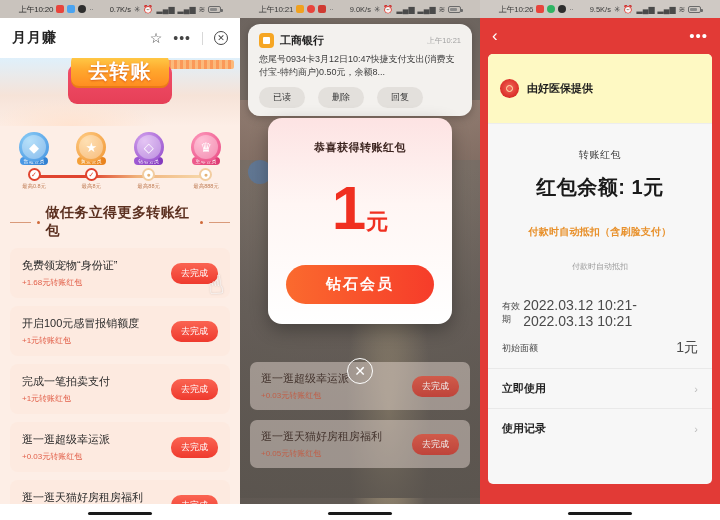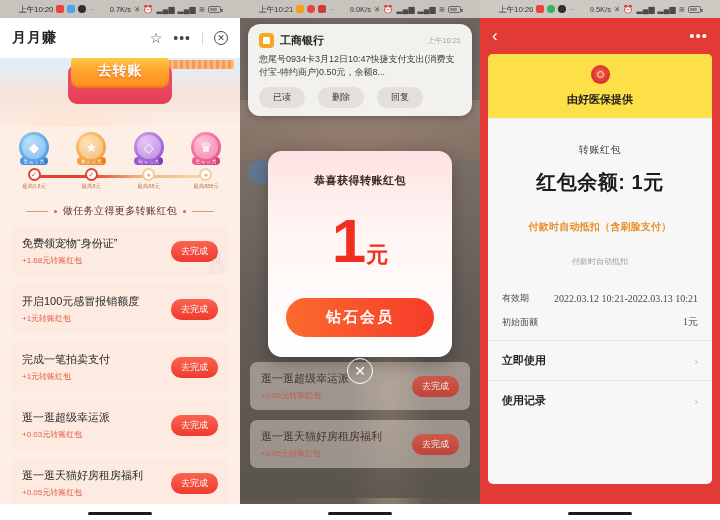--- a/index.html
+++ b/index.html
@@ -67,21 +67,21 @@
     width: 104px; height: 40px; background: linear-gradient(180deg,#f2506a,#e63f57);
     border-radius: 9px; position: relative; top: 12px;
   }
   .banner-btn {
     position: absolute; left: 3px; top: -10px; width: 98px; height: 34px;
     background: linear-gradient(180deg,#ffd24d 0%,#ffa92e 45%,#ff8a1f 100%);
     border-radius: 8px; display: flex; align-items: center; justify-content: center;
     box-shadow: inset 0 -2px 0 rgba(214,105,14,.5);
   }
   .banner-btn span {
-    font-size: 14px; font-weight: bold; color: #fff; letter-spacing: 1px;
+    font-size: 20px; font-weight: bold; color: #fff; letter-spacing: 1px;
     text-shadow: 0 1px 2px rgba(196,62,15,.65);
   }
 
   
   .p1-badges { display: flex; padding: 6px 8px 0; justify-content: space-between; }
   .badge { width: 52px; display: flex; flex-direction: column; align-items: center; }
   .badge-coin {
     width: 30px; height: 30px; border-radius: 50%;
     display: flex; align-items: center; justify-content: center; position: relative;
   }
@@ -118,21 +118,21 @@
   }
   .rn-on  { border: 2px solid #e0442f; color: #e0442f; }
   .rn-off { border: 2px solid #f2cda0; color: #e3b377; }
   .rn-txt { margin-top: 2px; font-size: 5.5px; color: #c07d55; white-space: nowrap; }
 
   
   .p1-tasks { padding: 6px 10px 0; }
   .tasks-title { display: flex; align-items: center; justify-content: center; gap: 6px; margin: 4px 0 8px; }
   .tt-line { width: 22px; height: 1px; background: #d99a7a; }
   .tt-dot { width: 3px; height: 3px; border-radius: 50%; background: #d06a3a; }
-  .tt-text { font-size: 10px; font-weight: normal; color: #5c3020; letter-spacing: .4px; }
+  .tt-text { font-size: 14px; font-weight: bold; color: #5c3020; letter-spacing: .4px; }
 
   .task-card {
     background: #fdeae0; border-radius: 8px; padding: 10px 12px;
     display: flex; align-items: center; margin-bottom: 8px; position: relative;
   }
   .task-info { flex: 1; min-width: 0; }
   .task-name { font-size: 11px; font-weight: normal; color: #2b2b2b; white-space: nowrap; }
   .task-sub { font-size: 8px; color: #e2604a; margin-top: 4px; }
   .task-btn {
     background: linear-gradient(180deg,#fa6452,#ef3a2e); color: #fff;
@@ -183,21 +183,20 @@
   .notif-btn {
     background: #e3e0dc; color: #3c3c3c; font-size: 9px; border: none;
     border-radius: 12px; padding: 4px 14px; font-family: inherit;
   }
 
   .rp-modal {
     position: absolute; left: 28px; right: 28px; top: 118px; z-index: 30;
     background: linear-gradient(180deg,#fde3e3 0%, #fff6f4 42%, #ffffff 100%);
     border-radius: 14px; padding: 22px 18px 20px; text-align: center;
     box-shadow: 0 6px 18px rgba(0,0,0,.3);
-    margin-top: 33px;
   }
   .rp-title { font-size: 11px; font-weight: bold; color: #3d2520; letter-spacing: .5px; }
   .rp-amount { margin: 22px 0 26px; color: #f02f20; line-height: 1; }
   .rp-amount .num { font-size: 62px; font-weight: bold; letter-spacing: -2px; }
   .rp-amount .unit { font-size: 22px; font-weight: bold; margin-left: 2px; }
   .rp-cta {
     display: block; width: 100%; border: none; font-family: inherit;
     background: linear-gradient(90deg,#fb6a2e,#f63c2a); color: #fff;
     font-size: 15px; font-weight: bold; letter-spacing: 2px;
     padding: 10px 0; border-radius: 22px;
@@ -221,41 +220,41 @@
   .p3 { background: #e23a36; }
   .p3 .statusbar { background: #cfc9c4; }
   .p3-nav { height: 34px; display: flex; align-items: center; padding: 0 12px; }
   .p3-back { font-size: 17px; color: #fff; line-height: 1; }
   .p3-dots { margin-left: auto; font-size: 15px; color: #fff; letter-spacing: 1px; line-height: 1; }
   .p3-card {
     margin: 2px 8px 0; background: #f7f7f7; border-radius: 5px; overflow: hidden;
     min-height: 430px;
   }
   .prov {
-    display: flex; align-items: center; gap: 8px; padding: 11px 12px;
-    background: #fde047; border-bottom: 1px solid #ededed; flex-direction: column;
+    display: flex; align-items: center; gap: 8px; padding: 25px 12px;
+    background: #fef9c3; border-bottom: 1px solid #ededed;
   }
   .prov-ico {
     width: 19px; height: 19px; border-radius: 50%;
     background: radial-gradient(circle at 50% 45%, #f4665a 0%, #d92d27 70%);
     display: flex; align-items: center; justify-content: center;
   }
   .prov-ico i { width: 7px; height: 7px; border: 1.4px solid #ffe7b0; border-radius: 50%; display: block; }
   .prov-name { font-size: 11px; font-weight: bold; color: #1d1d1d; }
 
   .rp-detail { background: #f7f7f7; text-align: center; padding: 24px 10px 20px; }
   .rd-kicker { font-size: 10px; color: #3a3a3a; letter-spacing: .6px; }
   .rd-balance { font-size: 20px; font-weight: bold; color: #1a1a1a; margin-top: 12px; letter-spacing: .5px; }
   .rd-note { font-size: 10px; color: #e8902a; font-weight: bold; margin-top: 24px; letter-spacing: .2px; }
   .rd-expire { font-size: 8px; color: #9b9b9b; margin-top: 22px; }
 
   .info-block { background: #f7f7f7; padding: 0 14px 6px; }
   .info-row { display: flex; align-items: center; justify-content: space-between; padding: 5px 0; }
   .info-k { font-size: 9px; color: #4a4a4a; }
-  .info-v { font-size: 10px; color: #4a4a4a; font-family: Liberation Serif, serif; }
+  .info-v { font-size: 14px; color: #4a4a4a; }
   .link-row {
     display: flex; align-items: center; justify-content: space-between;
     padding: 12px 14px; background: #f7f7f7; border-top: 1px solid #e9e9e9;
   }
   .link-t { font-size: 11px; font-weight: bold; color: #1f1f1f; }
   .chev { font-size: 11px; color: #bdbdbd; }
 
   
   .gesture {
     position: absolute; bottom: 5px; left: 50%; transform: translateX(-50%);

